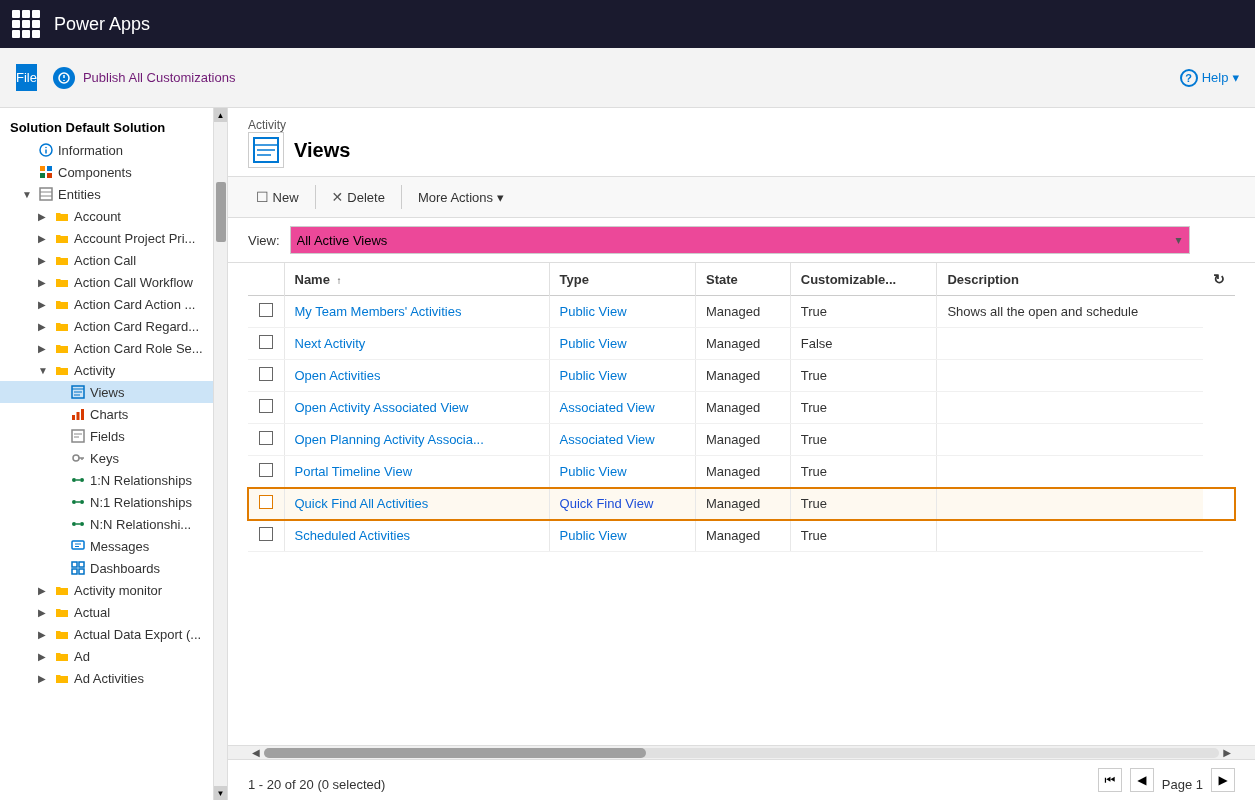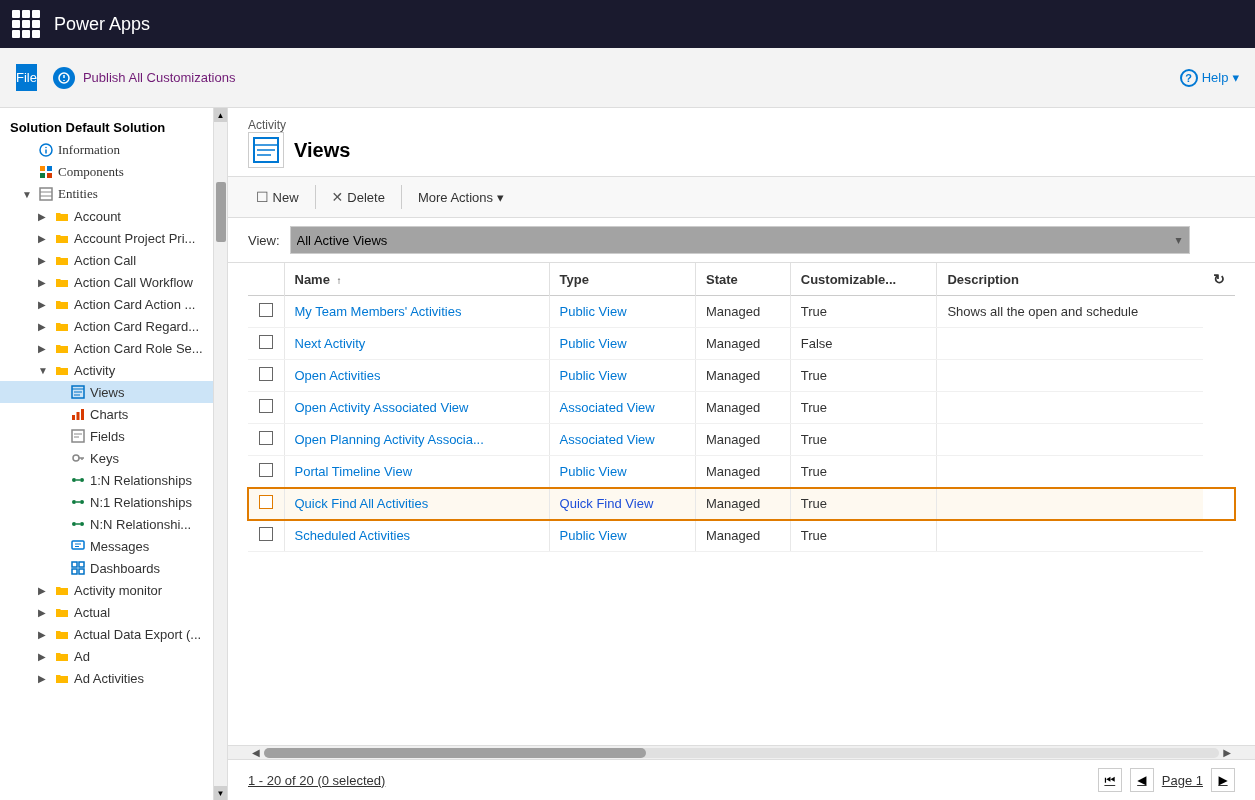--- a/index.html
+++ b/index.html
@@ -102,21 +102,21 @@
       padding: 3px 6px;
       cursor: pointer;
       font-size: 13px;
       white-space: nowrap;
       overflow: hidden;
       text-overflow: ellipsis;
       gap: 4px;
       min-height: 22px;
     }
     .tree-item.selected { background: #cce4f7; }
-    .tree-item.indent1 { padding-left: 22px; font-family: Liberation Serif, serif; }
+    .tree-item.indent1 { padding-left: 22px; }
     .tree-item.indent2 { padding-left: 38px; }
     .tree-item.indent3 { padding-left: 54px; }
     .tree-icon { width: 16px; height: 16px; flex-shrink: 0; display: flex; align-items: center; justify-content: center; font-size: 12px; }
     .tree-arrow { width: 12px; flex-shrink: 0; font-size: 10px; color: #555; }
 
     
     .icon-info { color: #0078d4; }
     .icon-components { color: #e67e00; }
     .icon-folder { color: #ffb900; }
     .icon-views { color: #0072c6; }
@@ -196,21 +196,21 @@
     }
     .view-label { font-size: 13px; font-weight: 500; }
     .view-select {
       flex: 1;
       max-width: 900px;
       height: 28px;
       border: 1px solid #ccc;
       font-size: 13px;
       padding: 0 6px;
       font-family: 'Segoe UI', sans-serif;
-      background: #a3a3a3;
+      background: #ec4899;
       appearance: none;
       -webkit-appearance: none;
       cursor: pointer;
     }
     .view-select-wrapper {
       flex: 1;
       max-width: 900px;
       position: relative;
       display: flex;
       align-items: center;
@@ -261,27 +261,26 @@
       border: 1px solid #666;
       background: #fff;
       display: inline-block;
       cursor: pointer;
     }
     .sort-arrow { font-size: 10px; margin-left: 3px; }
 
     
     .pagination-bar {
       display: flex;
-      align-items: center;
+      align-items: flex-end;
       padding: 8px 20px;
       border-top: 1px solid #ddd;
       background: #fff;
       gap: 8px;
       font-size: 13px;
-      text-decoration: underline;
     }
     .pagination-info { flex: 1; }
     .page-nav-btn {
       background: none;
       border: 1px solid #ccc;
       width: 24px; height: 24px;
       cursor: pointer;
       display: flex; align-items: center; justify-content: center;
       font-size: 12px;
     }

